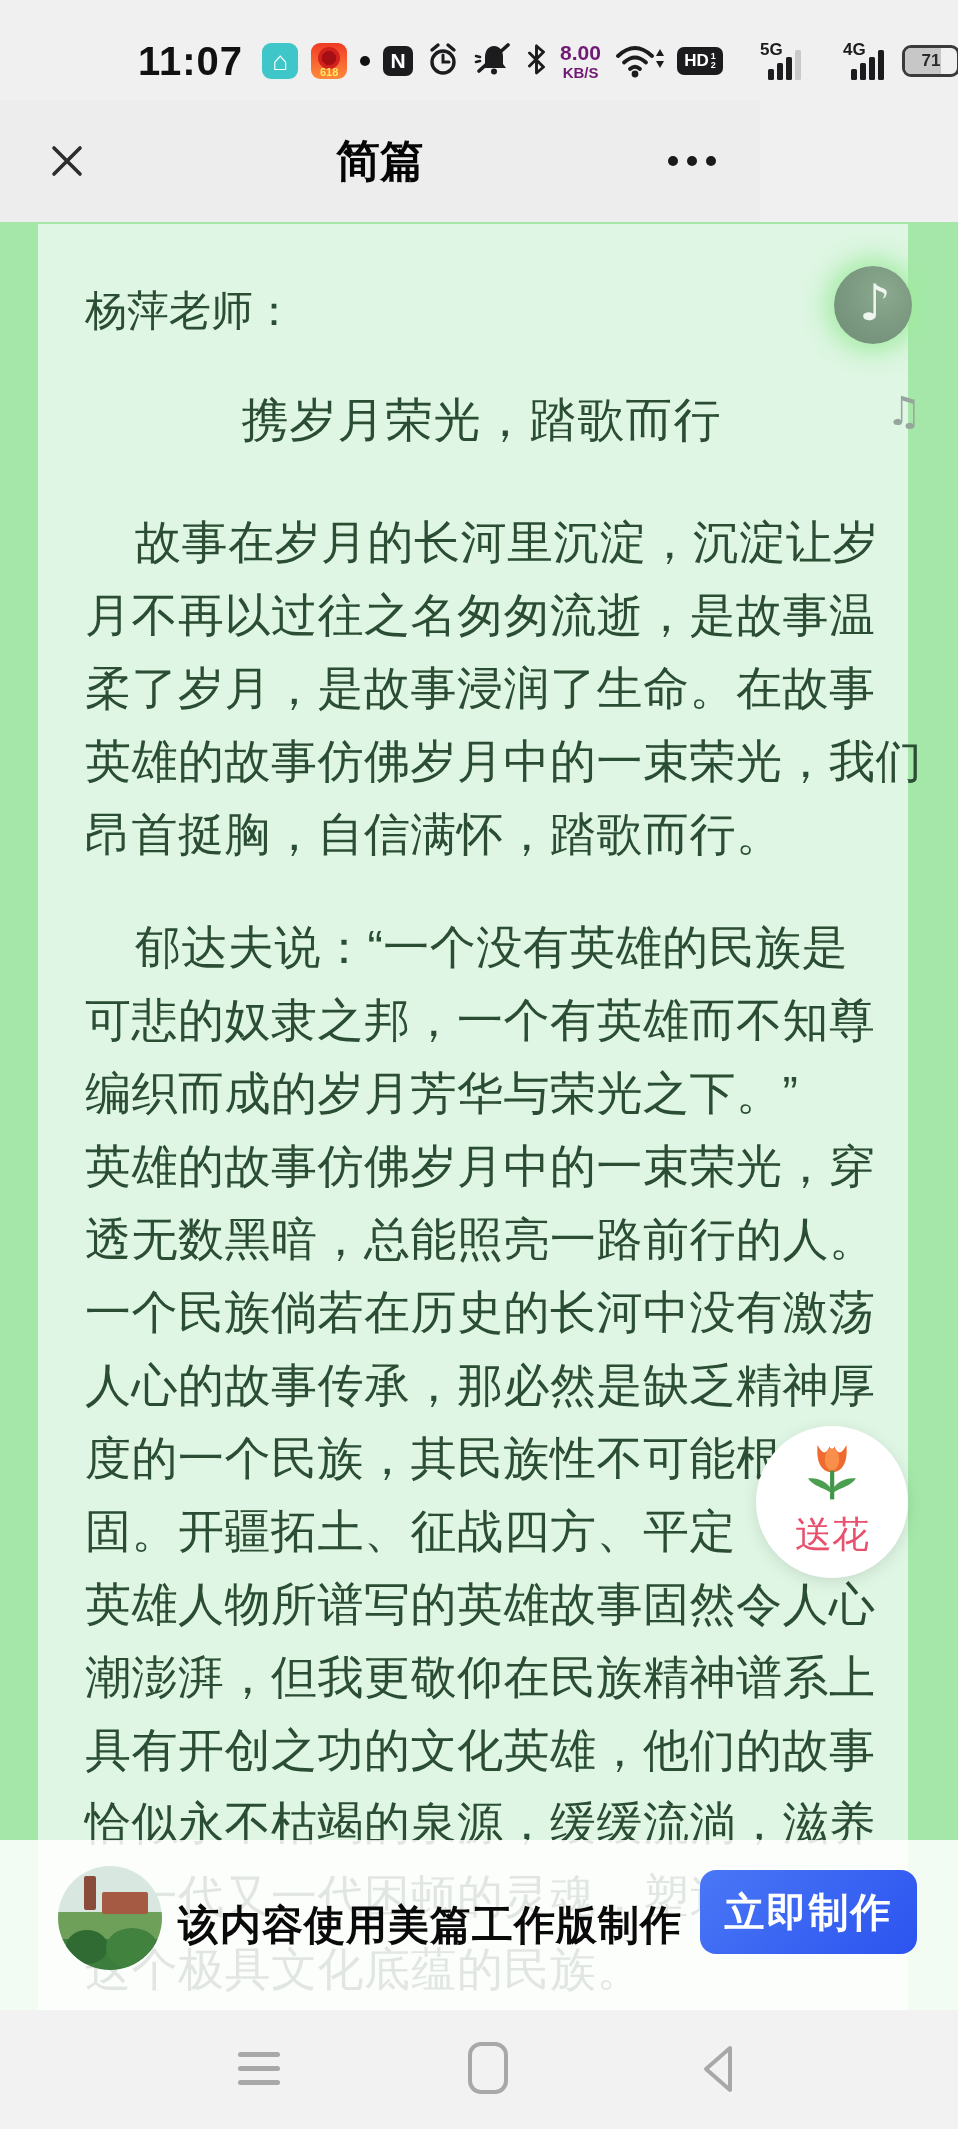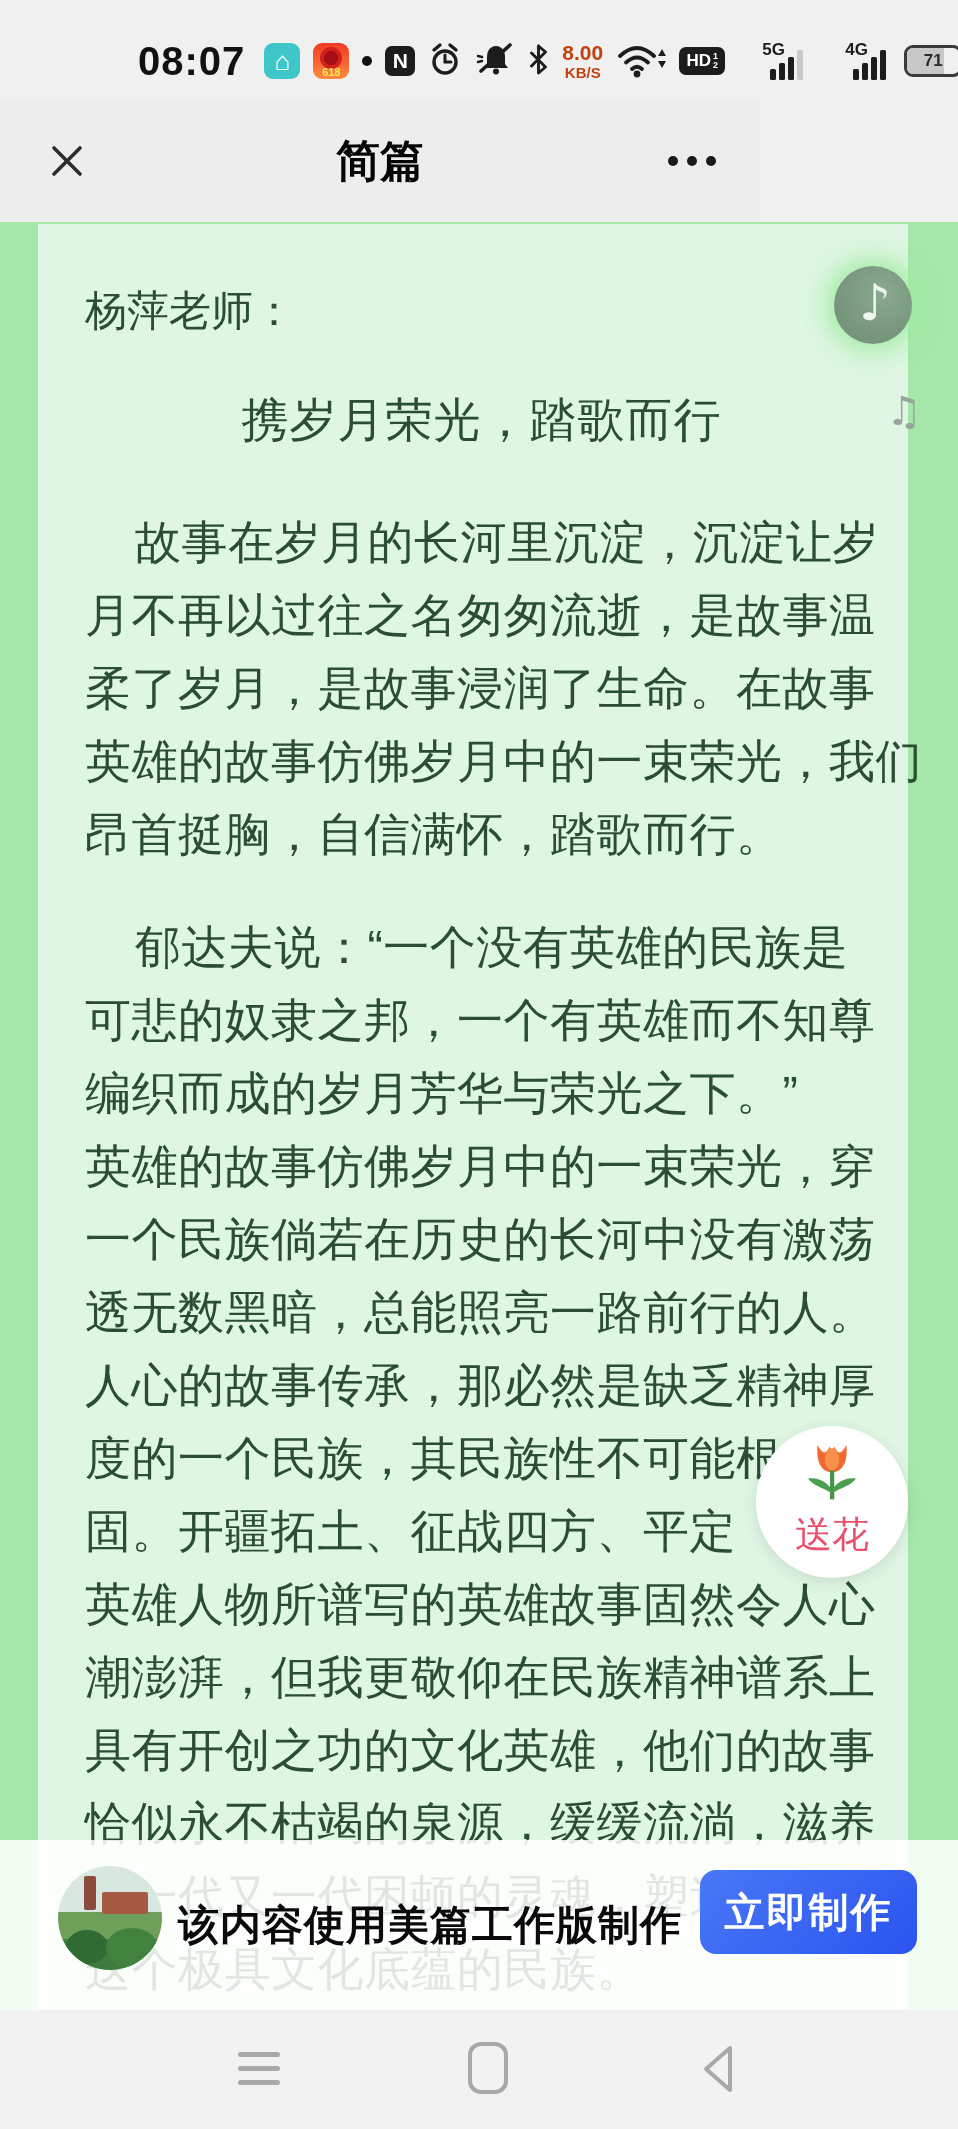--- a/index.html
+++ b/index.html
@@ -11,21 +11,21 @@
     display:flex;align-items:center;gap:13px;padding:22px 0 0 138px;box-sizing:border-box;color:#111;}
   .sb-time{font-size:40px;font-weight:600;letter-spacing:1px;margin-right:6px;}
   .app-ic{width:36px;height:36px;border-radius:9px;display:flex;align-items:center;justify-content:center;flex:0 0 auto;}
   .app-teal{background:#3fc6c9;color:#fff;font-size:26px;line-height:1;}
   .app-618{background:linear-gradient(180deg,#ef3b24,#ff8a3d);position:relative;overflow:hidden;}
   .app-618 .knot{width:22px;height:22px;border-radius:50%;background:radial-gradient(circle at 50% 50%,#a50f14 0 45%,#d2201c 46% 100%);margin-top:-6px;}
   .app-618 .badge{position:absolute;bottom:1px;left:0;right:0;text-align:center;font-size:11px;font-weight:800;color:#ffe85c;}
   .sb-dot{width:10px;height:10px;border-radius:50%;background:#111;flex:0 0 auto;}
   .nfc{width:30px;height:30px;background:#1c1c1e;border-radius:7px;color:#fff;display:flex;align-items:center;justify-content:center;
     font-size:21px;font-weight:800;flex:0 0 auto;}
-  .speed{display:flex;flex-direction:column;align-items:center;line-height:1;font-weight:700;color:#c2410c;}
+  .speed{display:flex;flex-direction:column;align-items:center;line-height:1;font-weight:700;color:#701a75;}
   .speed-val{font-size:21px;}
   .speed-unit{font-size:15px;margin-top:2px;}
   .hd{width:46px;height:28px;background:#1c1c1e;border-radius:7px;color:#fff;display:flex;align-items:center;justify-content:center;gap:2px;flex:0 0 auto;}
   .hd b{font-size:17px;font-weight:800;}
   .hd .stack{display:flex;flex-direction:column;line-height:1;font-size:9px;font-weight:700;}
   .sig{position:relative;width:46px;height:42px;flex:0 0 auto;margin-left:24px;}
   .sig-label{position:absolute;top:0;left:0;font-size:17px;font-weight:700;color:#1c1c1e;}
   .sig-bars{position:absolute;bottom:2px;left:8px;display:flex;align-items:flex-end;gap:3px;}
   .sbar{width:6px;background:#1c1c1e;border-radius:1.5px;}
   .sbar.off{background:#c9c9c9;}
@@ -87,21 +87,21 @@
   .sys-menu i{width:42px;height:5px;border-radius:3px;background:#a8a8a8;}
   .sys-home{position:absolute;left:468px;top:32px;width:40px;height:52px;border:4px solid #a8a8a8;border-radius:13px;box-sizing:border-box;cursor:pointer;}
   .sys-back{position:absolute;left:698px;top:32px;cursor:pointer;}
 </style>
 </head>
 <body>
 
 <div class="screen">
 
   <header class="status-bar">
-    <span class="sb-time">08:07</span>
+    <span class="sb-time">11:07</span>
     <span class="app-ic app-teal">
       <span>⌂</span>
     </span>
     <span class="app-ic app-618">
       <span class="knot"></span>
       <span class="badge">618</span>
     </span>
     <span class="sb-dot"></span>
     <span class="nfc">N</span>
     <span>
@@ -195,22 +195,22 @@
         <div class="ln">月不再以过往之名匆匆流逝，是故事温</div>
         <div class="ln">柔了岁月，是故事浸润了生命。在故事</div>
         <div class="ln">英雄的故事仿佛岁月中的一束荣光，我们</div>
         <div class="ln">昂首挺胸，自信满怀，踏歌而行。</div>
       </div>
       <div class="para p2">
         <div class="ln indent">郁达夫说：“一个没有英雄的民族是</div>
         <div class="ln">可悲的奴隶之邦，一个有英雄而不知尊</div>
         <div class="ln">编织而成的岁月芳华与荣光之下。”</div>
         <div class="ln">英雄的故事仿佛岁月中的一束荣光，穿</div>
+        <div class="ln">透无数黑暗，总能照亮一路前行的人。</div>
         <div class="ln">一个民族倘若在历史的长河中没有激荡</div>
-        <div class="ln">透无数黑暗，总能照亮一路前行的人。</div>
         <div class="ln">人心的故事传承，那必然是缺乏精神厚</div>
         <div class="ln">度的一个民族，其民族性不可能根</div>
         <div class="ln">固。开疆拓土、征战四方、平定</div>
         <div class="ln">英雄人物所谱写的英雄故事固然令人心</div>
         <div class="ln">潮澎湃，但我更敬仰在民族精神谱系上</div>
         <div class="ln">具有开创之功的文化英雄，他们的故事</div>
         <div class="ln">恰似永不枯竭的泉源，缓缓流淌，滋养</div>
         <div class="ln">着一代又一代困顿的灵魂，塑造了我们</div>
         <div class="ln">这个极具文化底蕴的民族。</div>
       </div>

